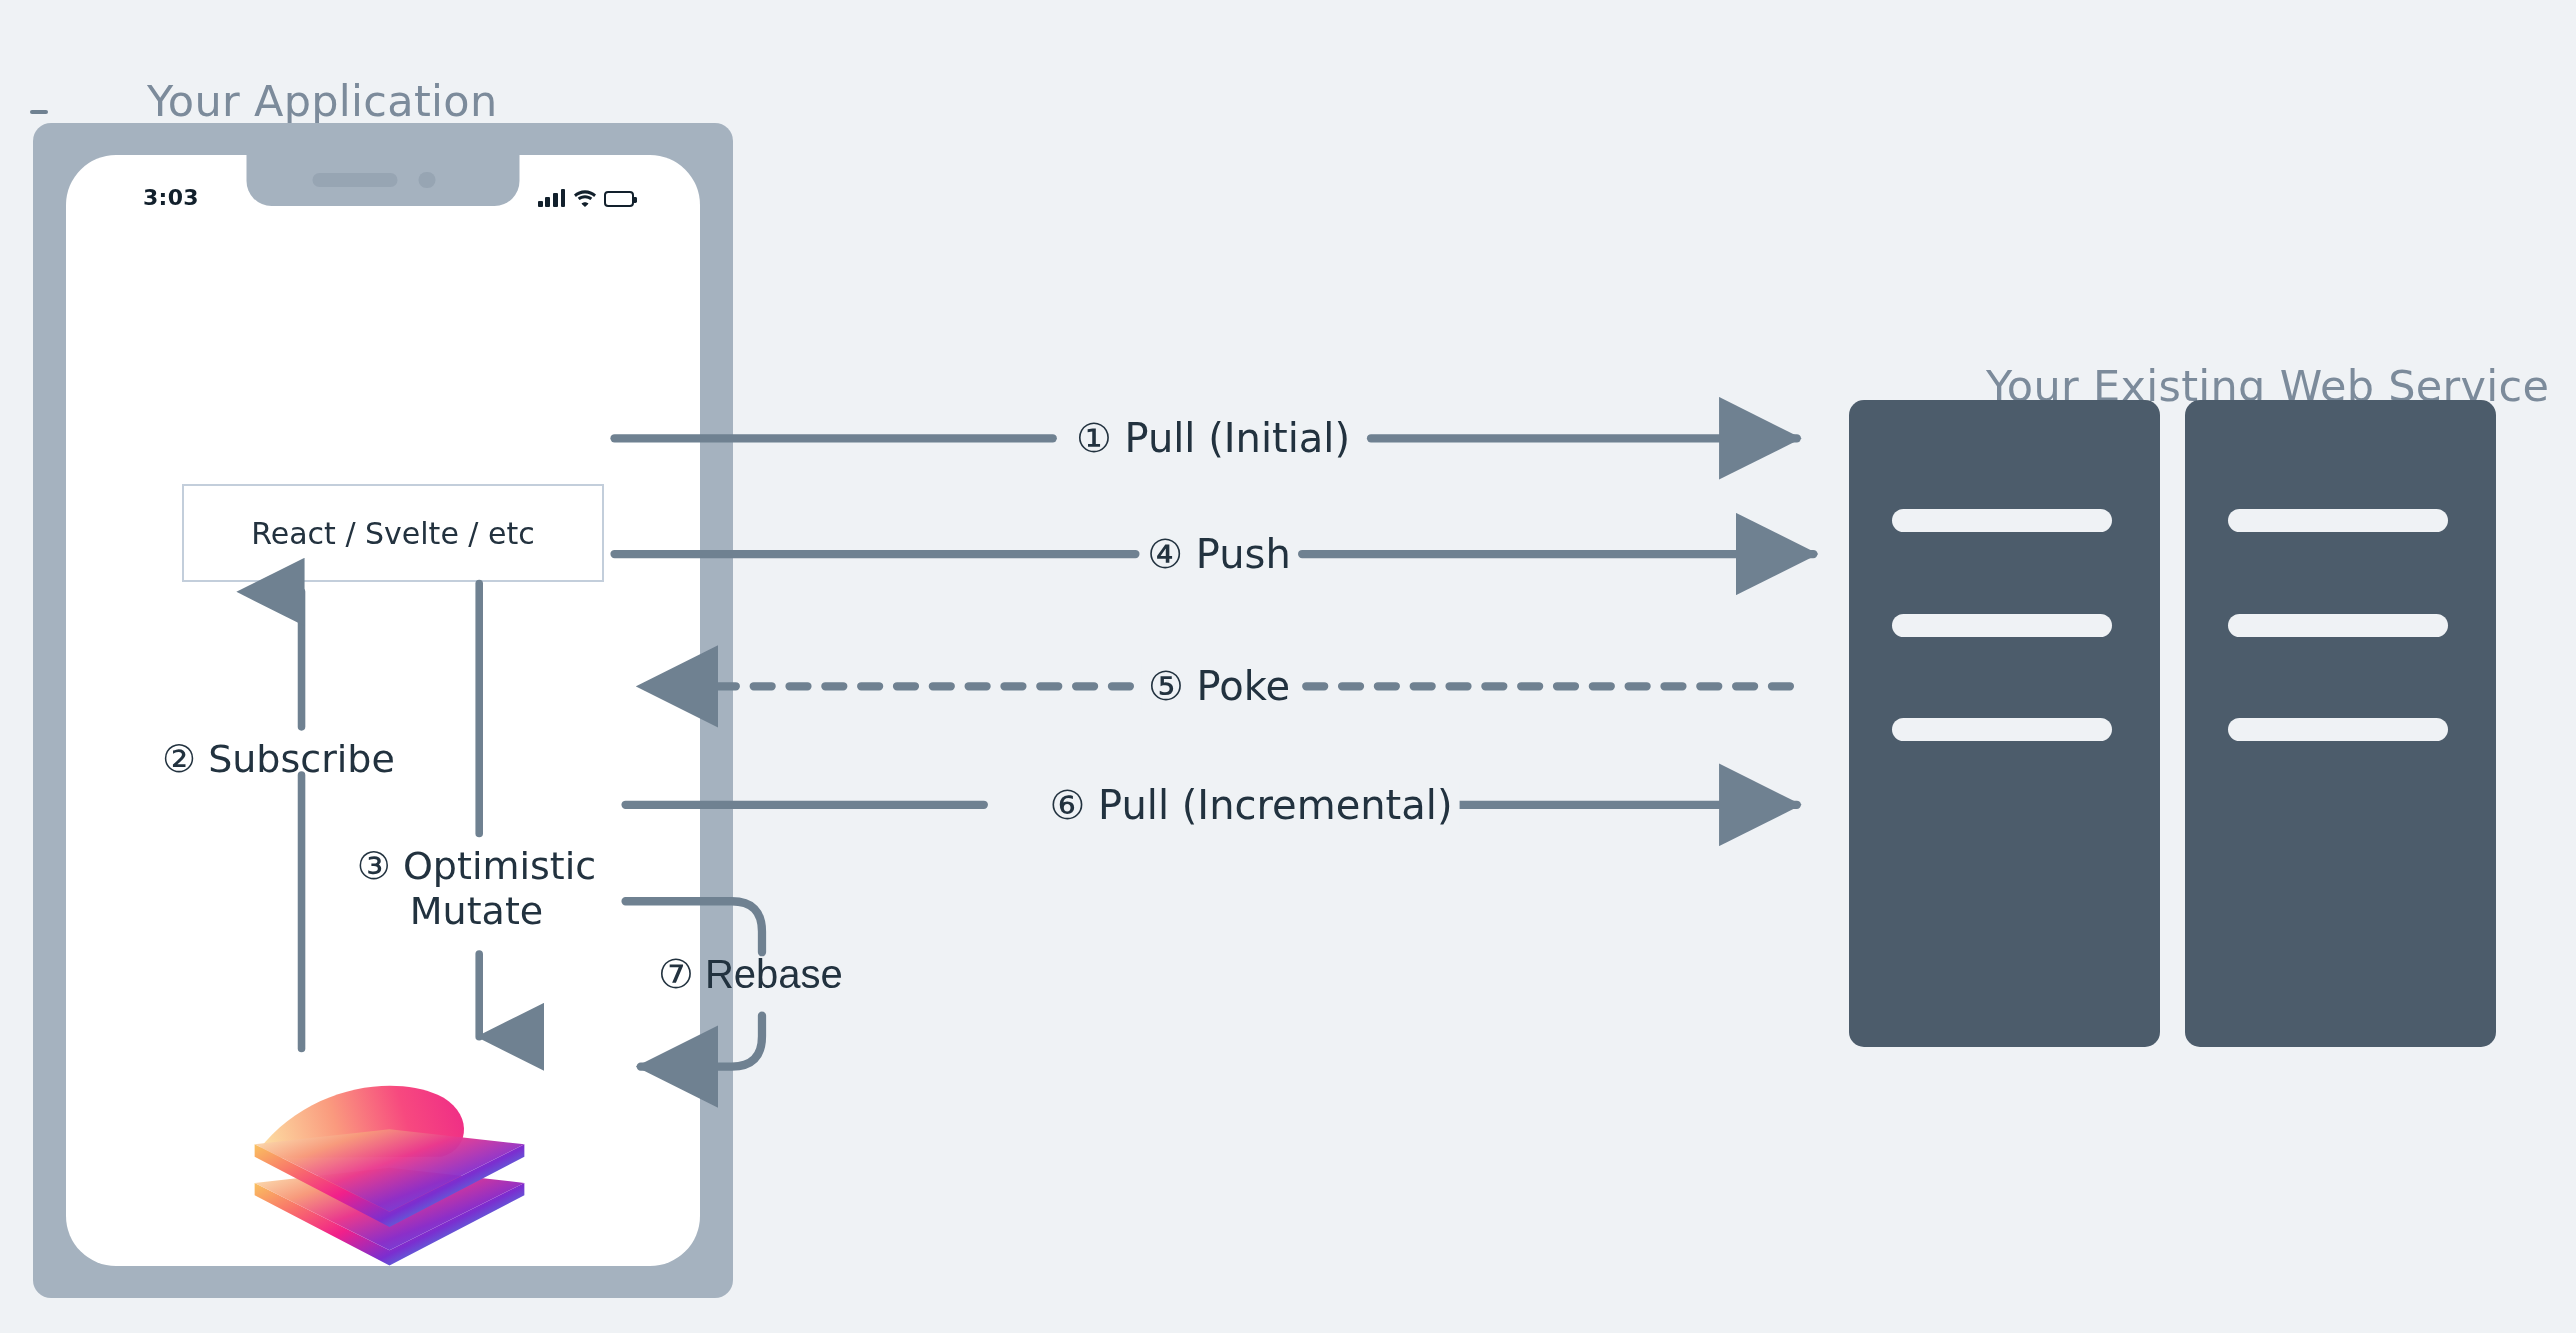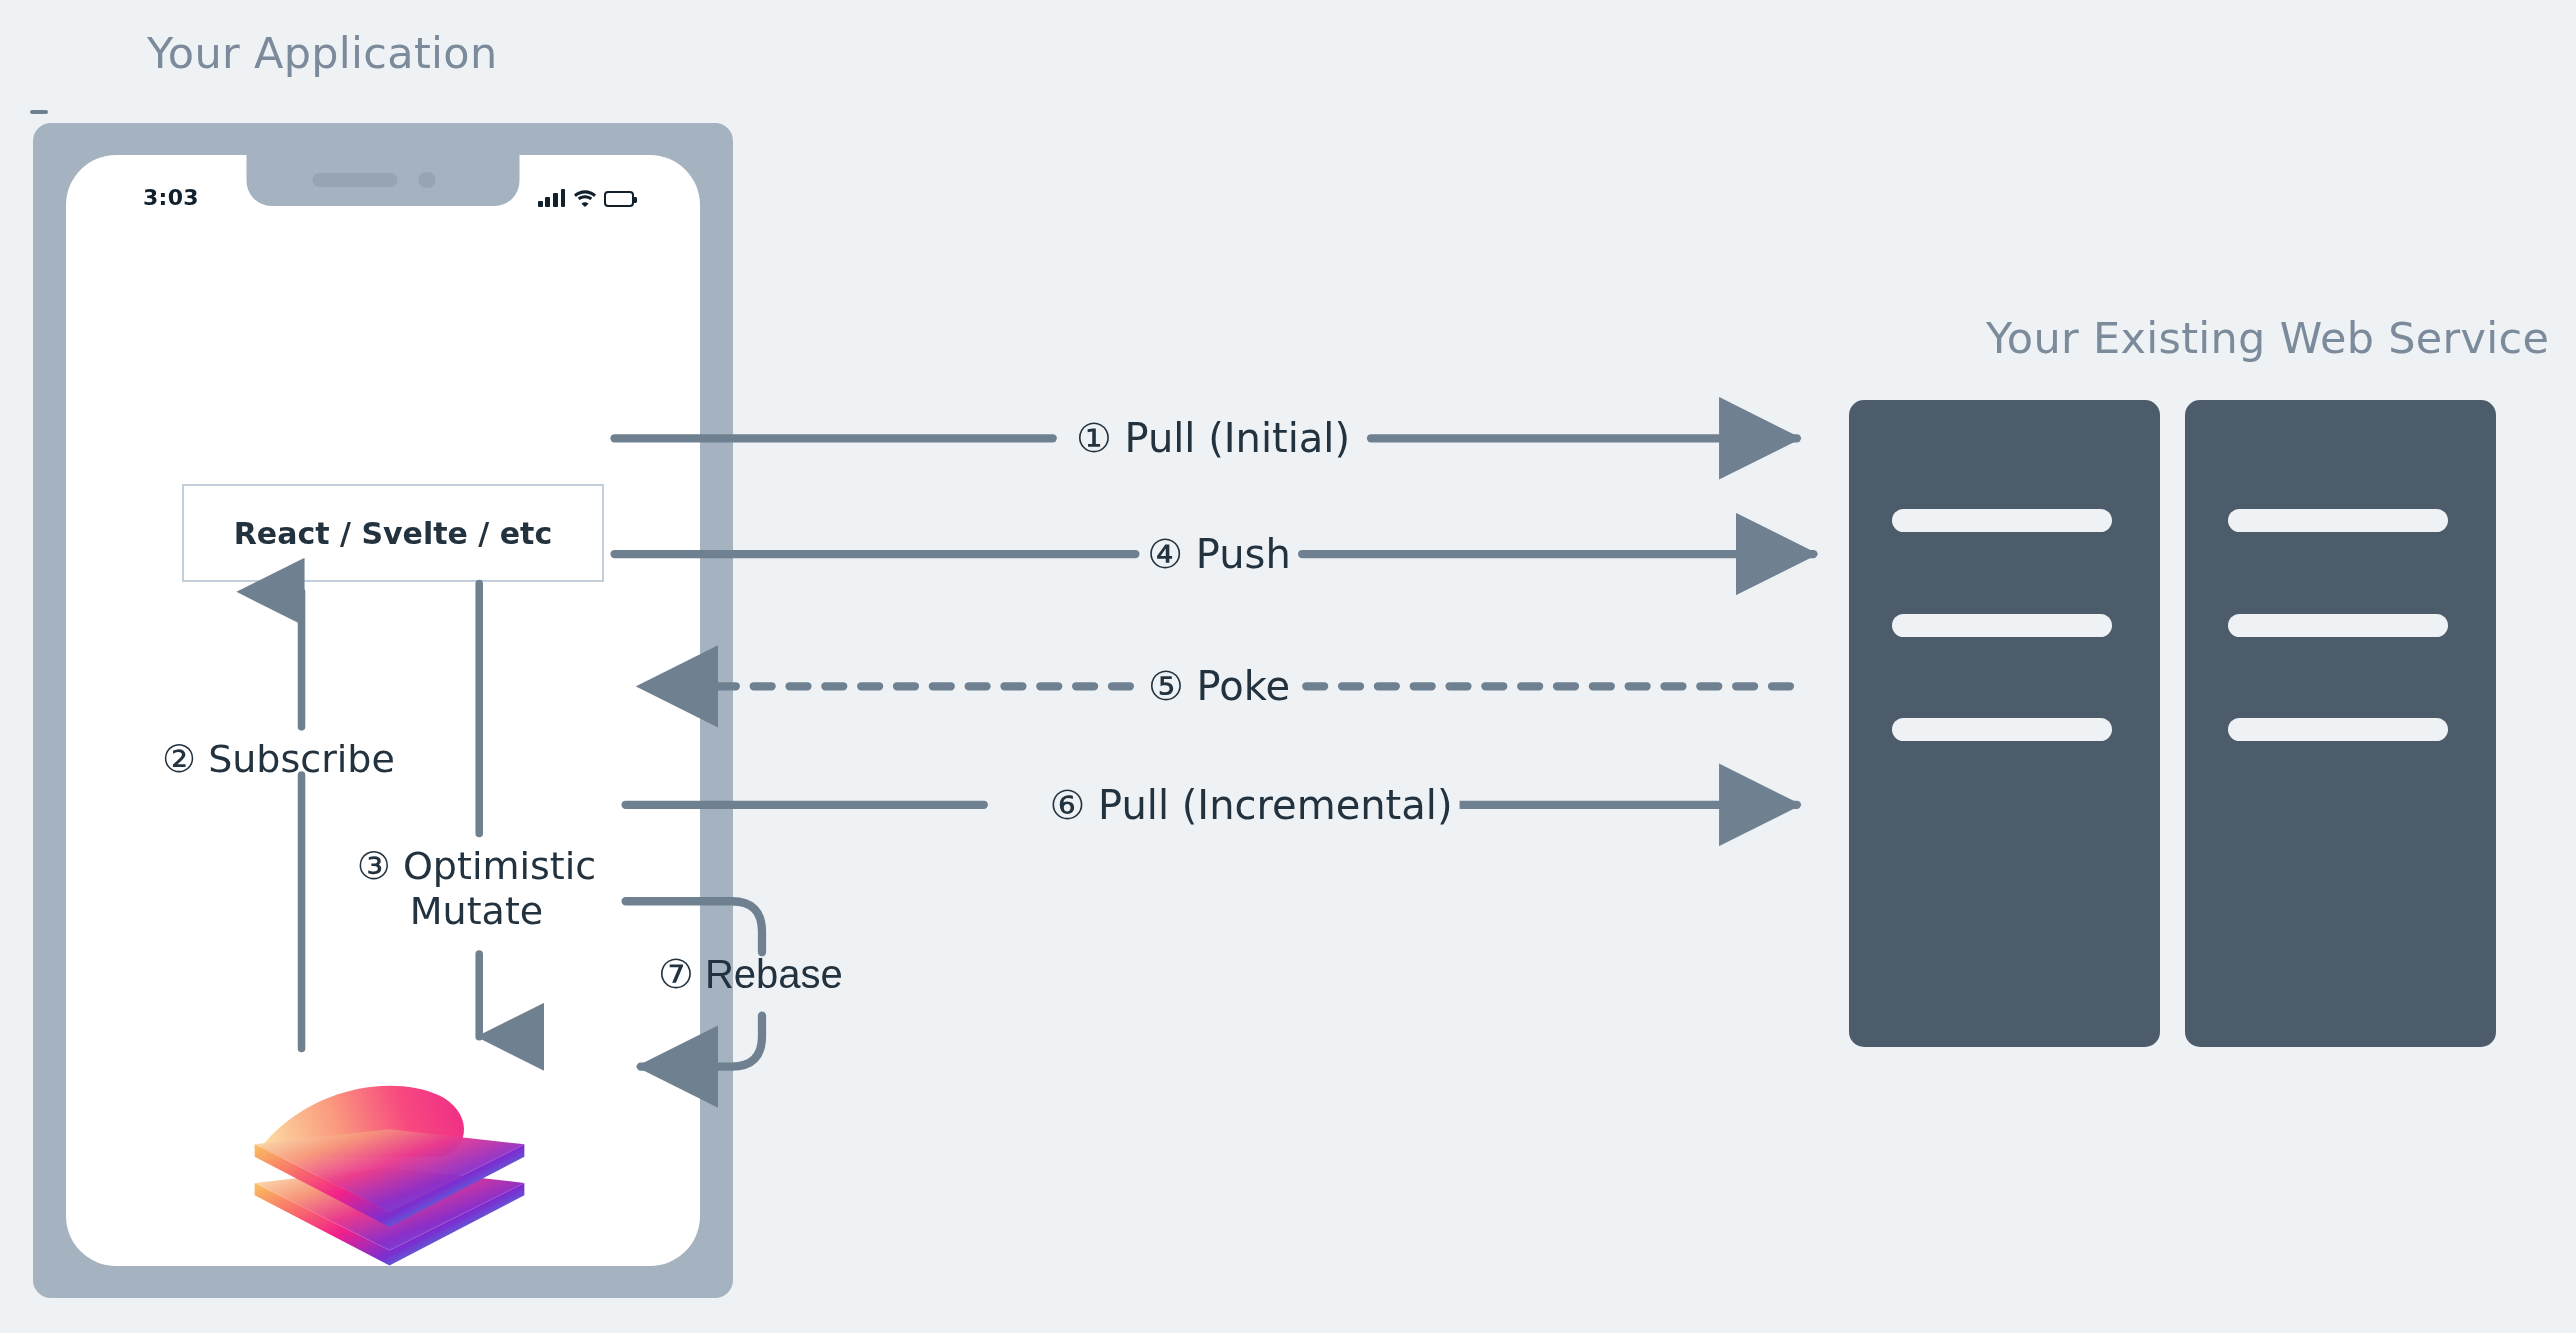--- a/index.html
+++ b/index.html
@@ -24,20 +24,21 @@
 
   
   .section-title {
     position: absolute;
     color: #7c8b9b;
     font-size: 43px;
     font-weight: 400;
     letter-spacing: 0.3px;
     white-space: nowrap;
     font-family: "DejaVu Sans", "Liberation Sans", sans-serif;
+    margin-top: 48px;
   }
   #app-title { left: 147px; top: 27.6px; }
   #svc-title { left: 1986px; top: 313px; }
 
   
   #dash-mark {
     left: 30px; top: 110px;
     width: 18px; height: 4.1px;
     background: #6f8191;
     border-radius: 2.1px;
@@ -147,21 +148,20 @@
     box-sizing: border-box;
     display: flex;
     align-items: center;
     justify-content: center;
   }
   #react-box-label {
     font-size: 30px;
     color: #23323f;
     white-space: nowrap;
     font-family: "DejaVu Sans", "Liberation Sans", sans-serif;
-    font-weight: bold;
   }
 
   
   .step-label {
     position: absolute;
     color: #22323f;
     font-size: 38px;
     white-space: nowrap;
     font-family: "DejaVu Sans", "Liberation Sans", sans-serif;
     line-height: 1.18;

